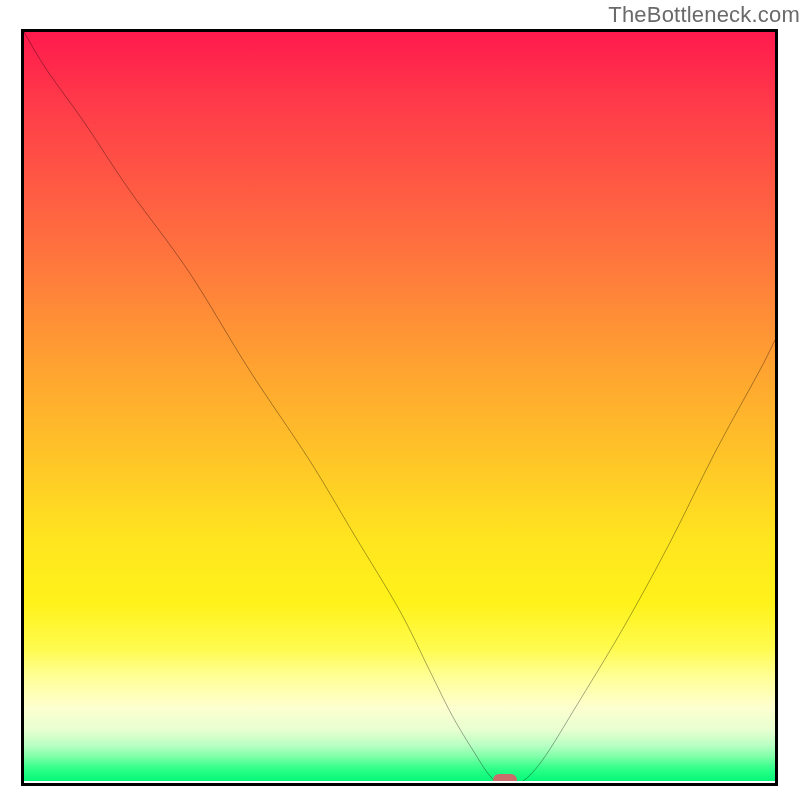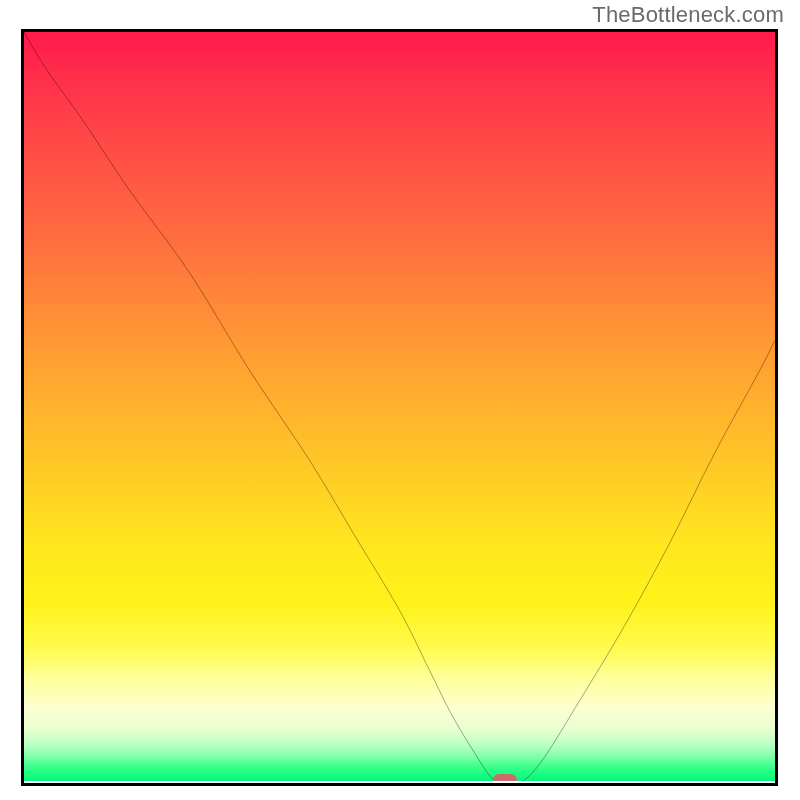--- a/index.html
+++ b/index.html
@@ -12,21 +12,21 @@
     overflow: hidden;
   }
   .container {
     position: relative;
     width: 800px;
     height: 800px;
   }
   .watermark {
     position: absolute;
     top: 2px;
-    right: 16px;
+    right: 0;
     font-size: 22px;
     font-weight: 500;
     color: #6a6a6a;
     letter-spacing: 0.2px;
     z-index: 10;
   }
   .plot-frame {
     position: absolute;
     left: 21px;
     top: 29px;

